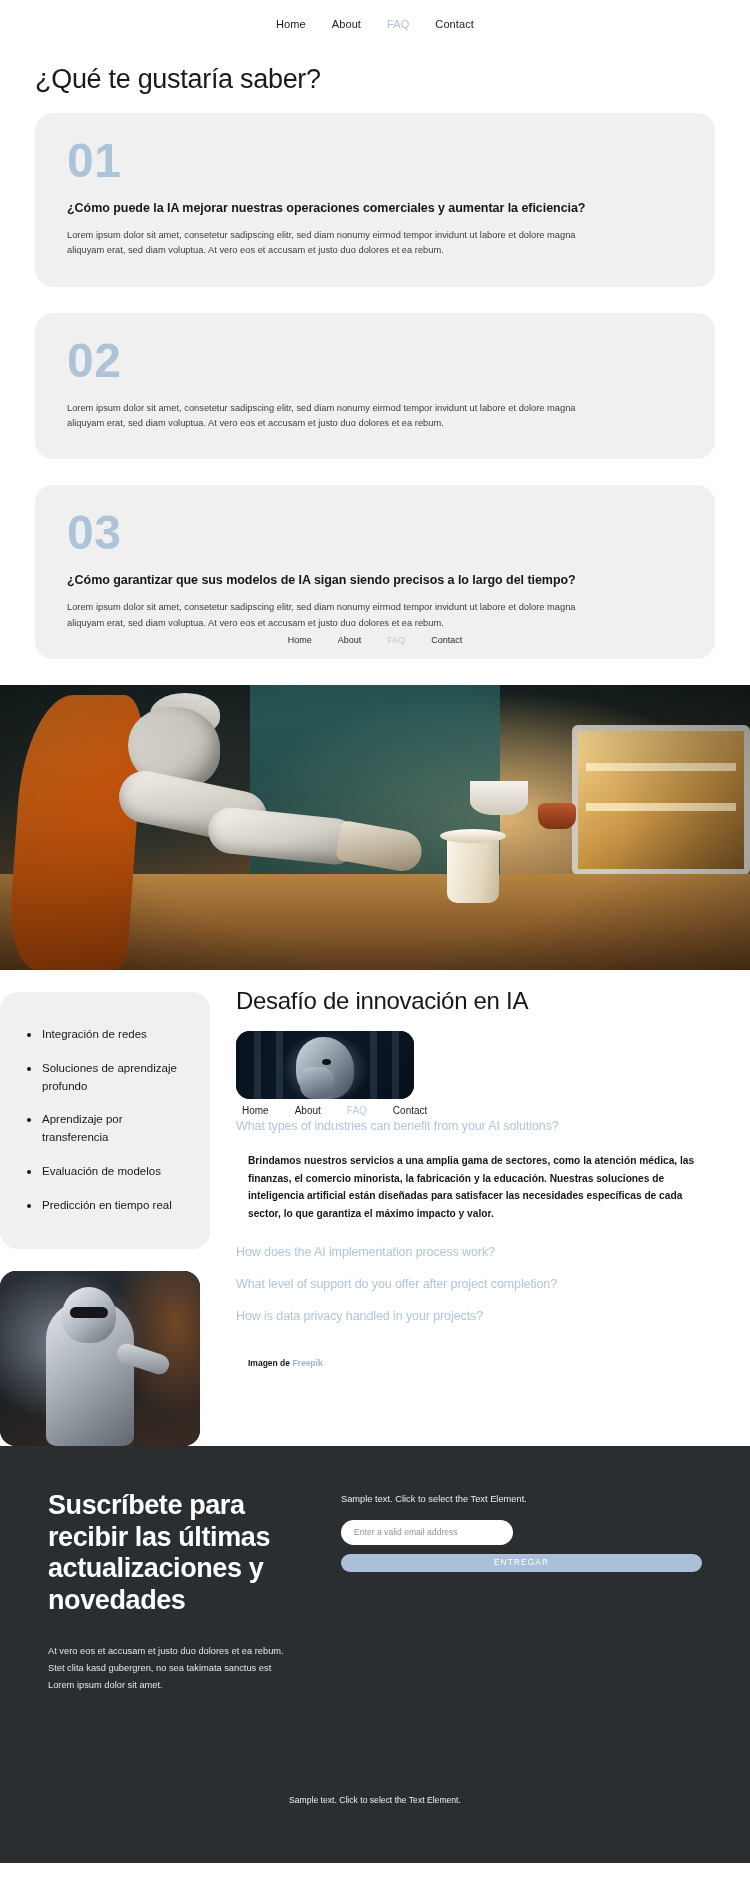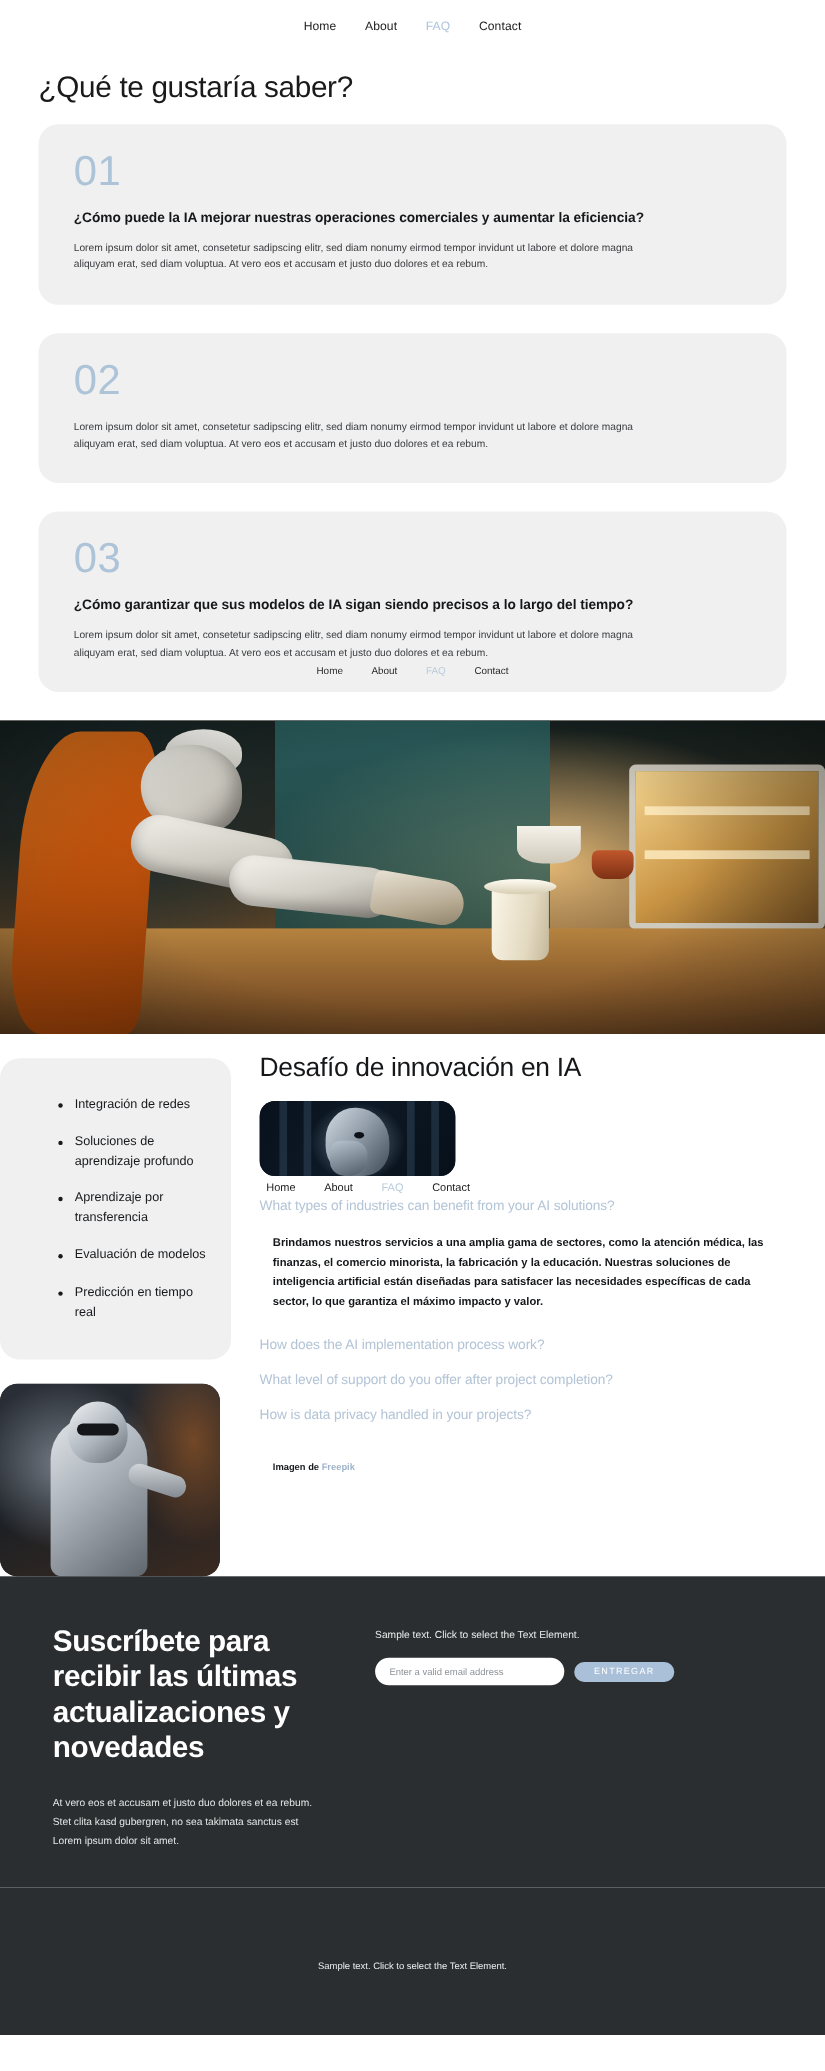--- a/index.html
+++ b/index.html
@@ -41,22 +41,22 @@
   
   .faq-wrap { padding: 18px 35px 0 35px; }
   .faq-card {
     background: #f0f0f0;
     border-radius: 18px;
     padding: 24px 32px 28px 32px;
     margin-bottom: 26px;
     position: relative;
   }
   .faq-num {
-    font-size: 38px;
-    font-weight: 400;
+    font-size: 48px;
+    font-weight: 700;
     color: #adc3d8;
     line-height: 1;
     letter-spacing: .5px;
     margin-bottom: 16px;
   }
   .faq-q {
     font-size: 12.5px;
     font-weight: 700;
     color: #15171a;
     margin-bottom: 13px;
@@ -167,21 +167,21 @@
     background: radial-gradient(ellipse 560px 260px at 50% 50%, rgba(0,0,0,0) 45%, rgba(0,0,0,.45) 100%);
   }
 
   
   .split { display: flex; padding: 0 0 0 0; }
   .split-left { width: 210px; padding: 22px 0 0 0; }
   .list-card {
     background: #f0f0f0;
     border-radius: 18px;
     margin: 0 0 0 0;
-    padding: 34px 18px 34px 52px;
+    padding: 34px 18px 34px 26px;
     min-height: 252px;
   }
   .list-card ul { list-style: none; }
   .list-card li {
     position: relative;
     font-size: 11.5px;
     color: #17191c;
     line-height: 1.55;
     margin-bottom: 16px;
     padding-left: 16px;
@@ -334,21 +334,21 @@
   }
   .nl-sub {
     font-size: 9.3px;
     color: #e3e5e6;
     line-height: 1.85;
   }
   .nl-right { flex: 1; padding-top: 4px; }
   .nl-sample {
     font-size: 9.3px; color: #e9ebec; margin-bottom: 16px;
   }
-  .nl-form { display: flex; align-items: center; gap: 9px; }
+  .nl-form { display: flex; gap: 9px; flex-direction: column; }
   .nl-input {
     width: 172px; height: 25px;
     border: none; outline: none;
     border-radius: 14px;
     background: #ffffff;
     padding: 0 13px;
     font-size: 8.6px;
     color: #6b6f73;
     font-family: "Liberation Sans", sans-serif;
   }

